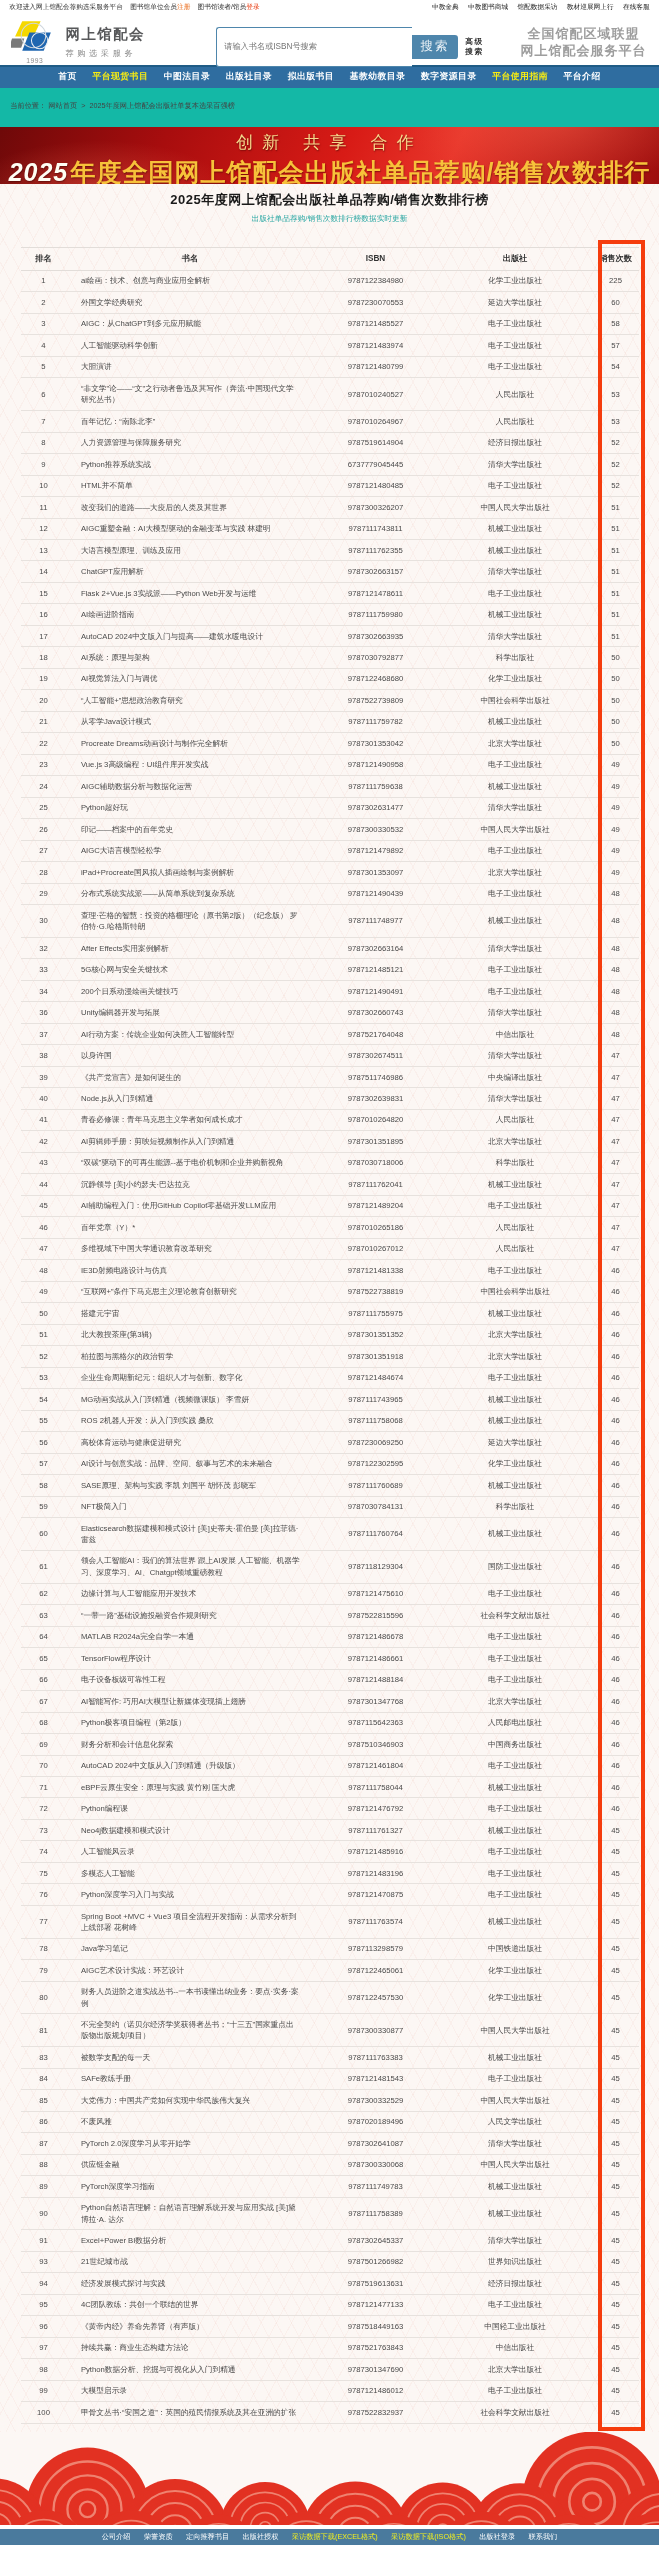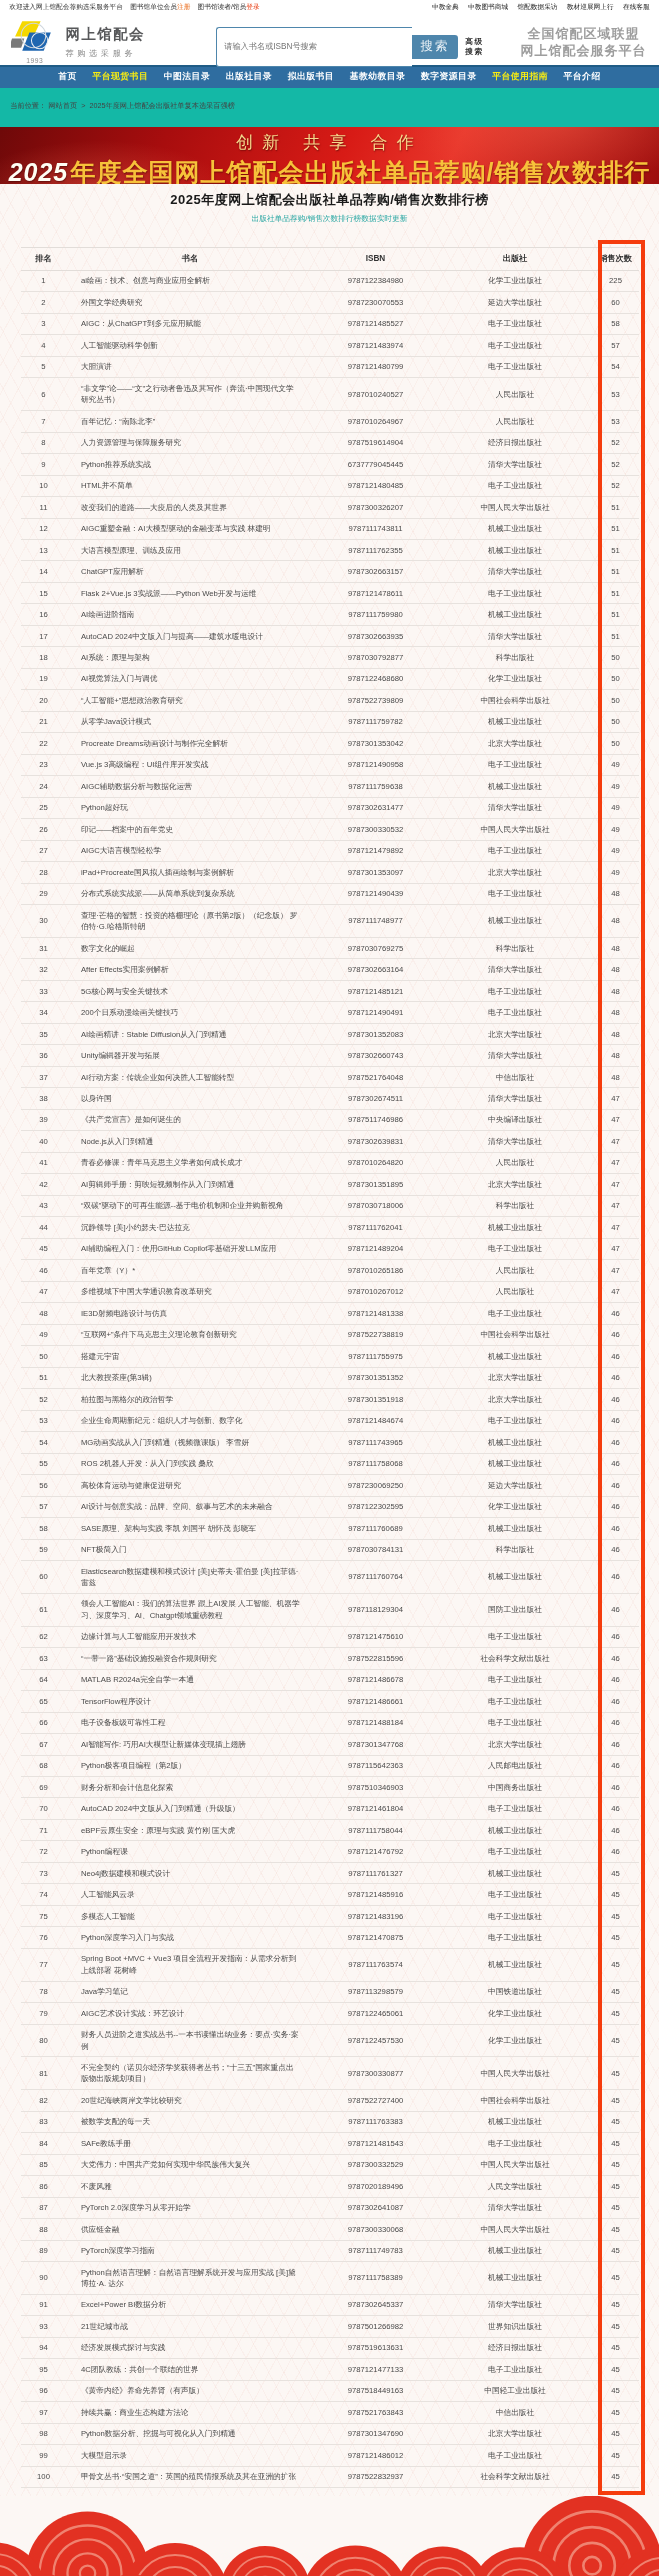--- a/index.html
+++ b/index.html
@@ -376,52 +376,38 @@
               <td>48</td>
             </tr>
             <tr>
               <td>30</td>
               <td>查理·芒格的智慧：投资的格栅理论（原书第2版）（纪念版） 罗伯特·G.哈格斯特朗</td>
               <td>9787111748977</td>
               <td>机械工业出版社</td>
               <td>48</td>
             </tr>
             <tr>
-              <td>31</td>
-              <td>数字文化的崛起</td>
-              <td>9787030769275</td>
-              <td>科学出版社</td>
-              <td>48</td>
-            </tr>
-            <tr>
               <td>32</td>
               <td>After Effects实用案例解析</td>
               <td>9787302663164</td>
               <td>清华大学出版社</td>
               <td>48</td>
             </tr>
             <tr>
               <td>33</td>
               <td>5G核心网与安全关键技术</td>
               <td>9787121485121</td>
               <td>电子工业出版社</td>
               <td>48</td>
             </tr>
             <tr>
               <td>34</td>
               <td>200个日系动漫绘画关键技巧</td>
               <td>9787121490491</td>
               <td>电子工业出版社</td>
-              <td>48</td>
-            </tr>
-            <tr>
-              <td>35</td>
-              <td>AI绘画精讲：Stable Diffusion从入门到精通</td>
-              <td>9787301352083</td>
-              <td>北京大学出版社</td>
               <td>48</td>
             </tr>
             <tr>
               <td>36</td>
               <td>Unity编辑器开发与拓展</td>
               <td>9787302660743</td>
               <td>清华大学出版社</td>
               <td>48</td>
             </tr>
             <tr>
@@ -730,27 +716,20 @@
               <td>财务人员进阶之道实战丛书--一本书读懂出纳业务：要点·实务·案例</td>
               <td>9787122457530</td>
               <td>化学工业出版社</td>
               <td>45</td>
             </tr>
             <tr>
               <td>81</td>
               <td>不完全契约（诺贝尔经济学奖获得者丛书；“十三五”国家重点出版物出版规划项目）</td>
               <td>9787300330877</td>
               <td>中国人民大学出版社</td>
-              <td>45</td>
-            </tr>
-            <tr>
-              <td>82</td>
-              <td>20世纪海峡两岸文学比较研究</td>
-              <td>9787522727400</td>
-              <td>中国社会科学出版社</td>
               <td>45</td>
             </tr>
             <tr>
               <td>83</td>
               <td>被数学支配的每一天</td>
               <td>9787111763383</td>
               <td>机械工业出版社</td>
               <td>45</td>
             </tr>
             <tr>

